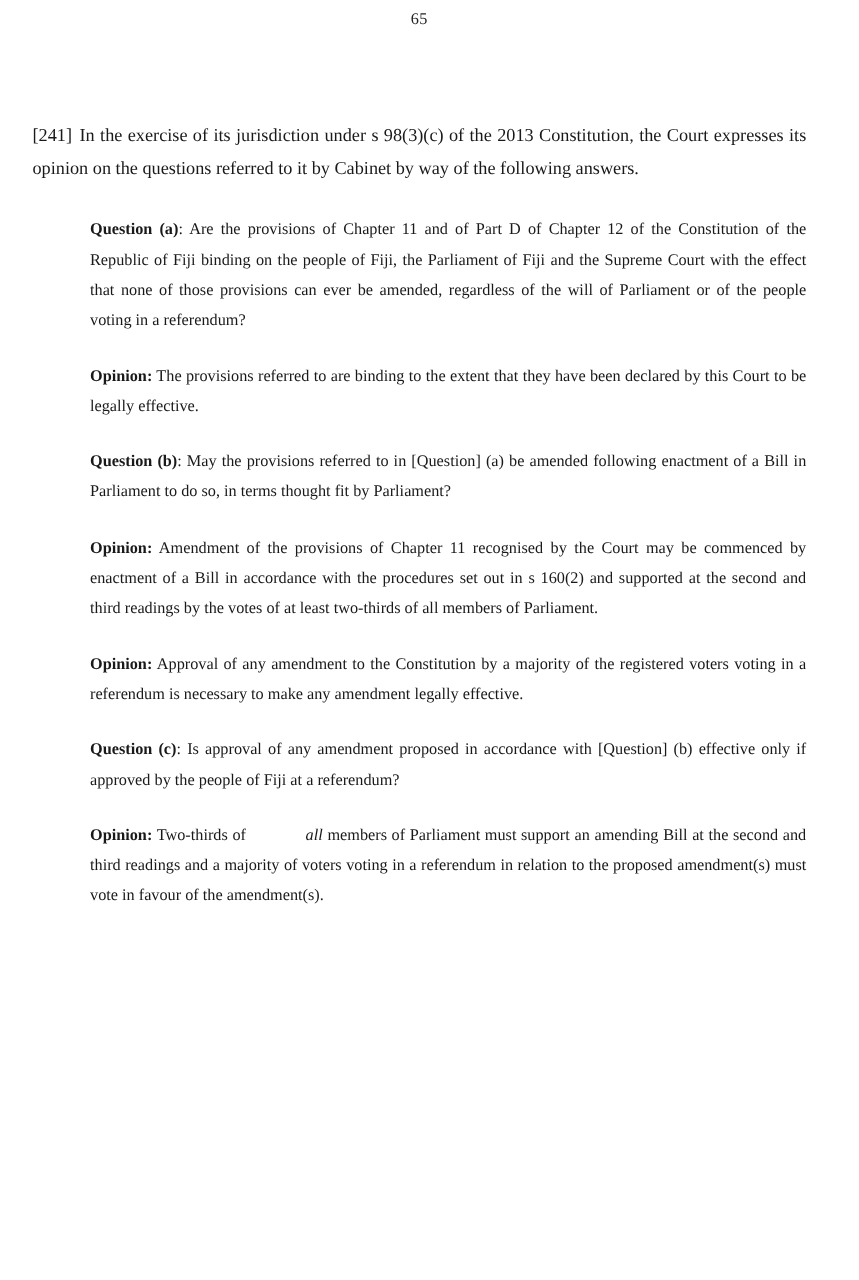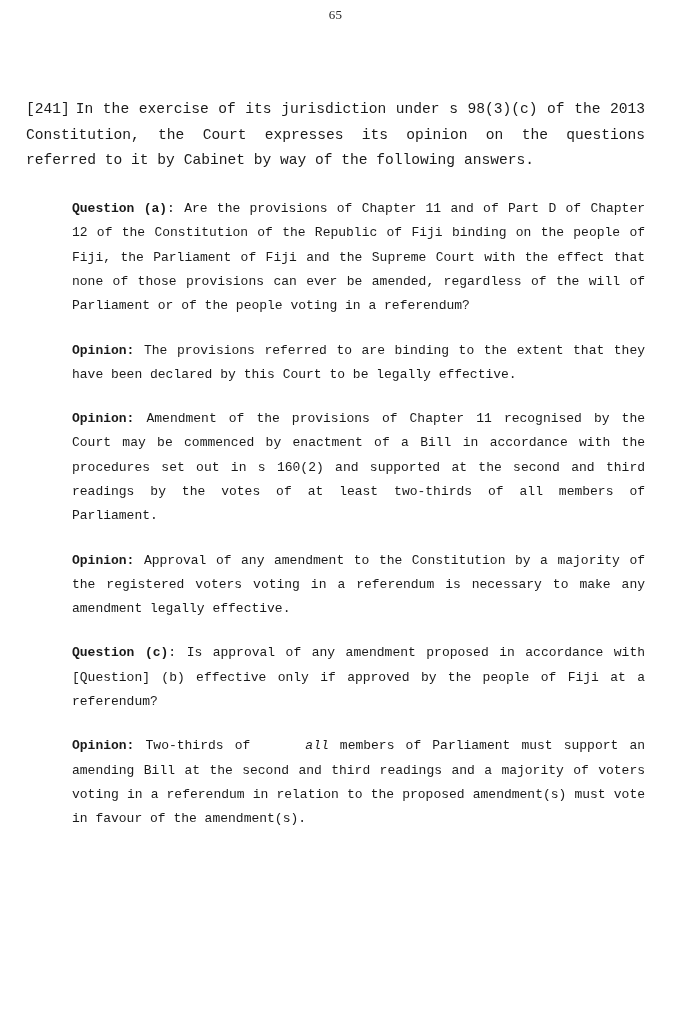--- a/index.html
+++ b/index.html
@@ -24,21 +24,20 @@
   }
   .page-number {
     text-align: center;
     font-size: 13px;
     padding-top: 7px;
     letter-spacing: 0.3px;
     color: #222;
   }
   .body-block {
     margin-top: 74px;
-    font-family: Liberation Mono, monospace;
   }
   p {
     margin: 0;
     font-size: 14.6px;
     line-height: 1.76;
     text-align: justify;
     color: #191919;
   }
   .lead {
     text-indent: 0;
@@ -85,20 +84,23 @@
     <div class="qa-list">
 
       <div class="qa-item">
         <p><span class="label">Question (a)</span><span class="label-normal">:</span> <span>Are the provisions of Chapter 11 and of Part D of Chapter 12 of the Constitution of the Republic of Fiji binding on the people of Fiji, the Parliament of Fiji and the Supreme Court with the effect that none of those provisions can ever be amended, regardless of the will of Parliament or of the people voting in a referendum?</span></p>
       </div>
 
       <div class="qa-item">
         <p><span class="label">Opinion:</span> <span>The provisions referred to are binding to the extent that they have been declared by this Court to be legally effective.</span></p>
       </div>
 
+      <div class="qa-item">
+        <p><span class="label">Question (b)</span><span class="label-normal">:</span> <span>May the provisions referred to in [Question] (a) be amended following enactment of a Bill in Parliament to do so, in terms thought fit by Parliament?</span></p>
+      </div>
 
       <div class="qa-item">
         <p><span class="label">Opinion:</span> <span>Amendment of the provisions of Chapter 11 recognised by the Court may be commenced by enactment of a Bill in accordance with the procedures set out in s 160(2) and supported at the second and third readings by the votes of at least two-thirds of all members of Parliament.</span></p>
       </div>
 
       <div class="qa-item">
         <p><span class="label">Opinion:</span> <span>Approval of any amendment to the Constitution by a majority of the registered voters voting in a referendum is necessary to make any amendment legally effective.</span></p>
       </div>
 
       <div class="qa-item">

